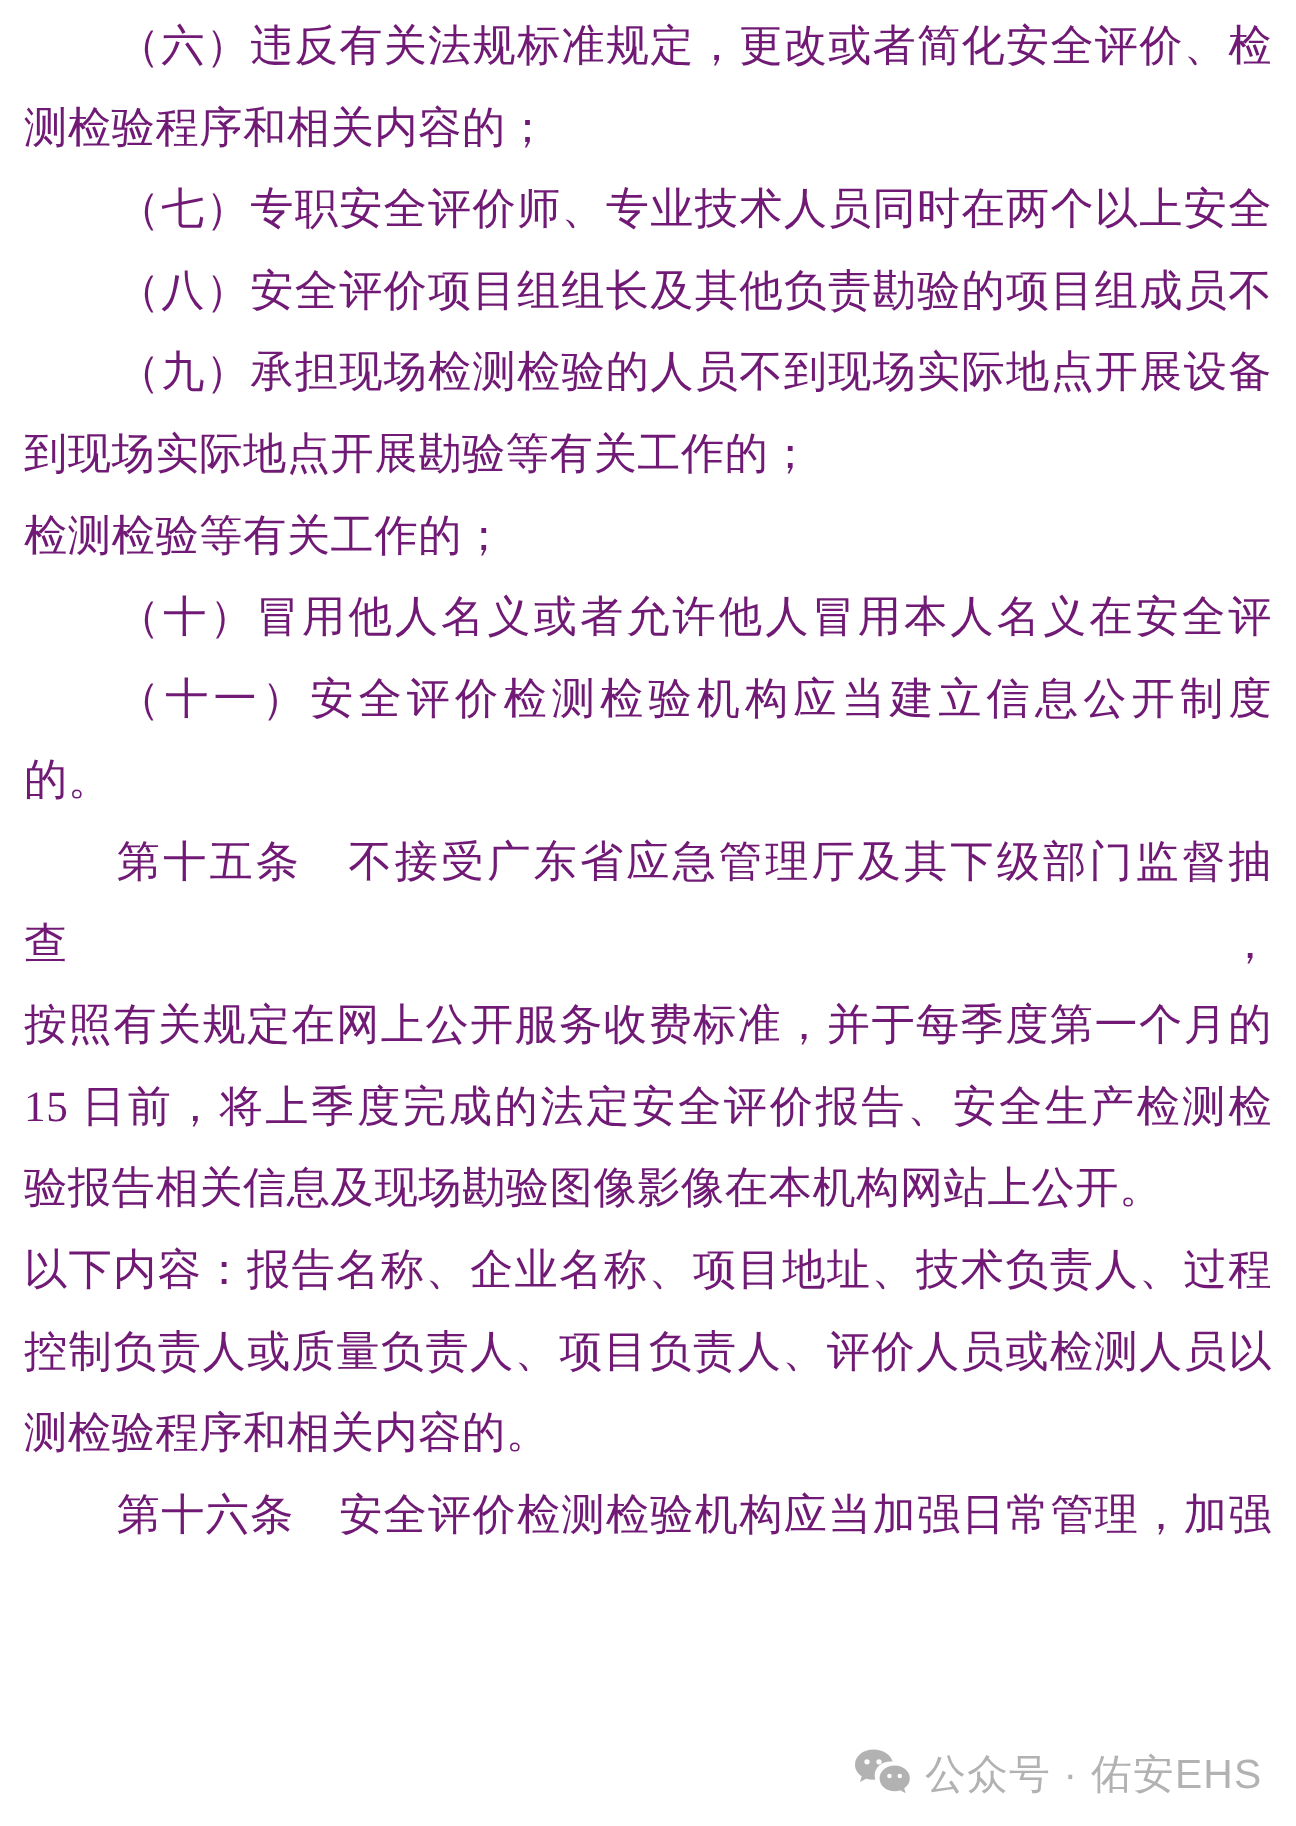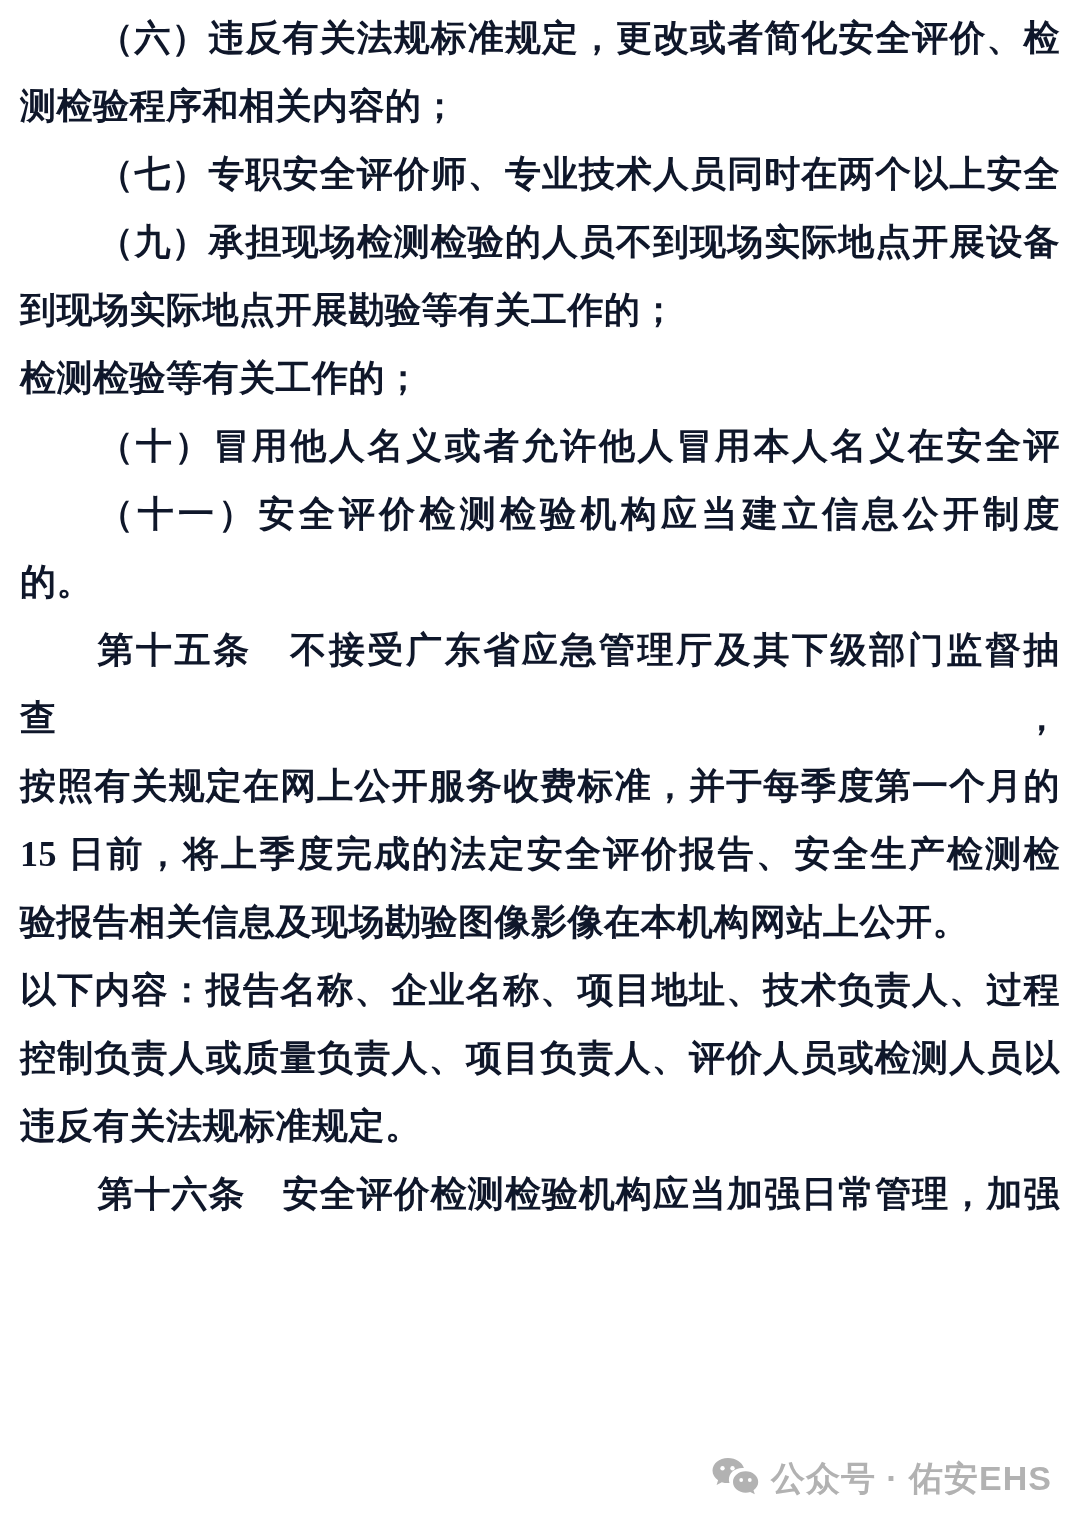--- a/index.html
+++ b/index.html
@@ -17,78 +17,77 @@
   }
   .text-block {
     position: absolute;
     top: 4px;
     left: 20px;
     right: 20px;
   }
   .line {
     font-size: 36px;
     line-height: 68px;
-    color: #0f172a;
+    color: #701a75;
     letter-spacing: 0.5px;
     white-space: pre-wrap;
     text-align: left;
-    font-weight: bold;
   }
   .line.fill {
     text-align: justify;
     text-align-last: justify;
   }
   .line.indent {
     text-indent: 2.15em;
   }
   .watermark {
     position: absolute;
     right: 28px;
     bottom: 20px;
     display: flex;
     align-items: center;
     gap: 12px;
     color: #b2b2b2;
     font-family: "Liberation Sans", "DejaVu Sans", sans-serif;
     font-size: 34px;
     user-select: none;
-    font-weight: bold;
   }
   .watermark .wm-icon {
     display: inline-block;
     width: 48px;
     height: 46px;
   }
   .watermark .wm-text {
     letter-spacing: 1px;
     white-space: nowrap;
   }
 </style>
 </head>
 <body>
 
 <div class="page">
 
   <div class="text-block" id="lines">
       <div class="line indent fill">（六）违反有关法规标准规定，更改或者简化安全评价、检</div>
       <div class="line">测检验程序和相关内容的；</div>
       <div class="line indent fill">（七）专职安全评价师、专业技术人员同时在两个以上安全</div>
+      <div class="line indent fill">（八）安全评价项目组组长及其他负责勘验的项目组成员不</div>
       <div class="line indent fill">（九）承担现场检测检验的人员不到现场实际地点开展设备</div>
       <div class="line">到现场实际地点开展勘验等有关工作的；</div>
       <div class="line">检测检验等有关工作的；</div>
       <div class="line indent fill">（十）冒用他人名义或者允许他人冒用本人名义在安全评</div>
       <div class="line indent fill">（十一）安全评价检测检验机构应当建立信息公开制度</div>
       <div class="line">的。</div>
       <div class="line indent fill">第十五条　不接受广东省应急管理厅及其下级部门监督抽查，</div>
       <div class="line fill">按照有关规定在网上公开服务收费标准，并于每季度第一个月的</div>
       <div class="line fill">15 日前，将上季度完成的法定安全评价报告、安全生产检测检</div>
       <div class="line">验报告相关信息及现场勘验图像影像在本机构网站上公开。</div>
       <div class="line fill">以下内容：报告名称、企业名称、项目地址、技术负责人、过程</div>
       <div class="line fill">控制负责人或质量负责人、项目负责人、评价人员或检测人员以</div>
-      <div class="line">违反有关法规标准规定。</div>
+      <div class="line">测检验程序和相关内容的。</div>
       <div class="line indent fill">第十六条　安全评价检测检验机构应当加强日常管理，加强</div>
     </div>
 
   <div class="watermark">
     <span class="wm-icon">
       <svg viewBox="0 0 48 46" width="48" height="46" xmlns="http://www.w3.org/2000/svg">
 
         <path fill="#b2b2b2" d="M17 2 C8 2 1.5 7.6 1.5 14.6 c0 4 2.2 7.4 5.6 9.7 l-1.5 4.6 5.2-2.7 c1.9.6 4 .9 6.2.9 .5 0 1 0 1.5-.1 -0.4-1.1-.6-2.3-.6-3.5 0-6.4 5.9-11.5 13.2-11.5 .6 0 1.2 0 1.8.1 C31.3 6.4 24.9 2 17 2 Z"></path>
         <circle fill="#ffffff" cx="11.5" cy="12.2" r="2.2"></circle>
         <circle fill="#ffffff" cx="21.5" cy="12.2" r="2.2"></circle>

